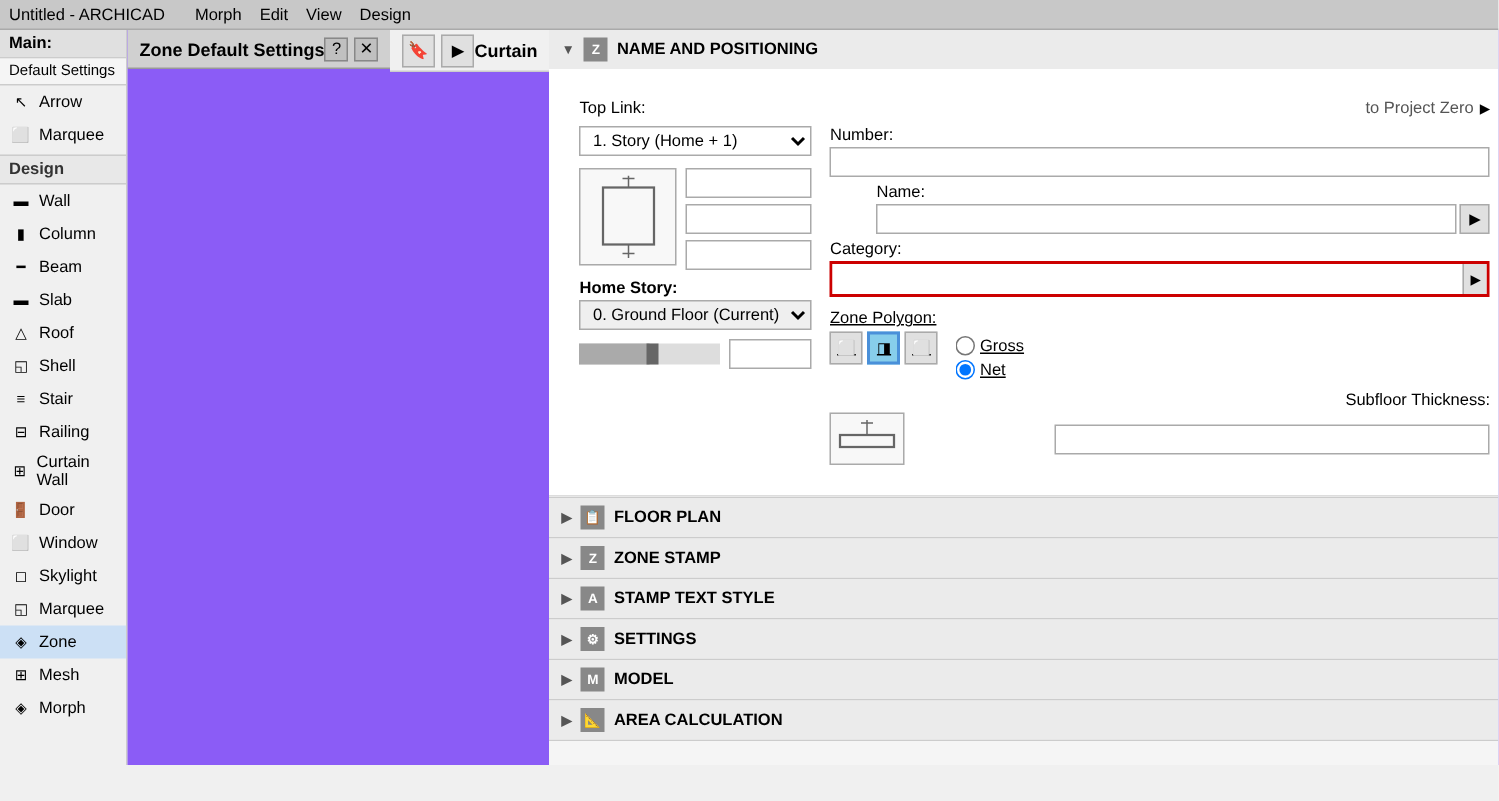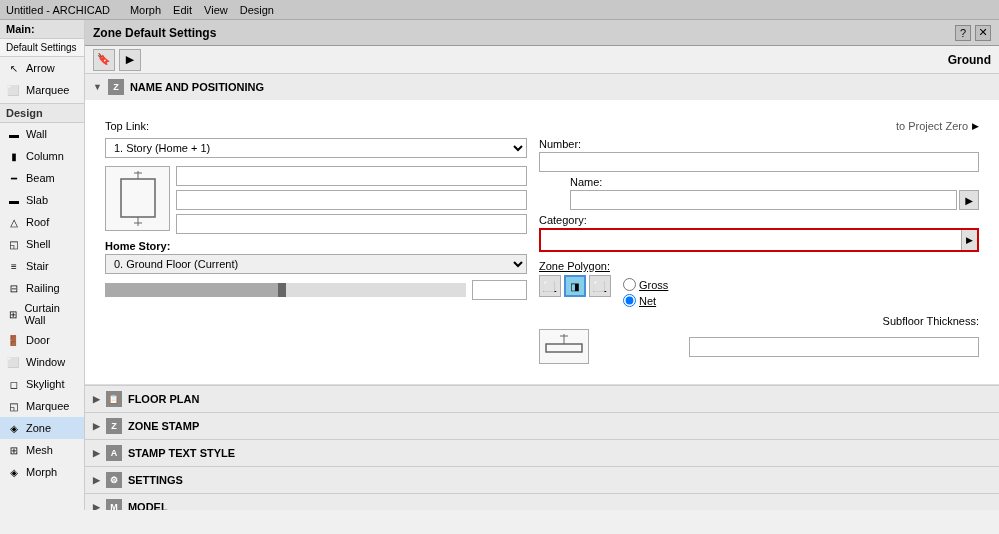--- a/index.html
+++ b/index.html
@@ -38,21 +38,21 @@
       font-size: 11px;
       font-weight: bold;
       color: #333;
       background: #e8e8e8;
       border-top: 1px solid #ccc;
       border-bottom: 1px solid #ccc;
       margin-top: 2px;
     }
 
     
-    .dialog-area { flex: 1; background: #84cc16; overflow: hidden; display: flex; flex-direction: column; }
+    .dialog-area { flex: 1; background: #8b5cf6; overflow: hidden; display: flex; flex-direction: row; }
     
     
     .dialog-title {
       background: #d0d0d0;
       padding: 4px 8px;
       display: flex;
       align-items: center;
       justify-content: space-between;
       border-bottom: 1px solid #999;
       height: 26px;
@@ -227,21 +227,21 @@
           <div class="dialog-title-btn">?</div>
           <div class="dialog-title-btn">✕</div>
         </div>
       </div>
 
       <div class="toolbar">
         <div class="toolbar-left">
           <div class="toolbar-btn">🔖</div>
           <div class="toolbar-btn">▶</div>
         </div>
-        <div class="default-text">Ground</div>
+        <div class="default-text">Curtain</div>
       </div>
 
       <div class="dialog-content">
 
         <div class="collapsible-section">
           <div class="collapsible-header">
             <span class="collapse-arrow">▼</span>
             <span class="section-icon-small" style="background:#888;color:white;font-size:9px;padding:1px 2px;">Z</span>
             <span>NAME AND POSITIONING</span>
           </div>

